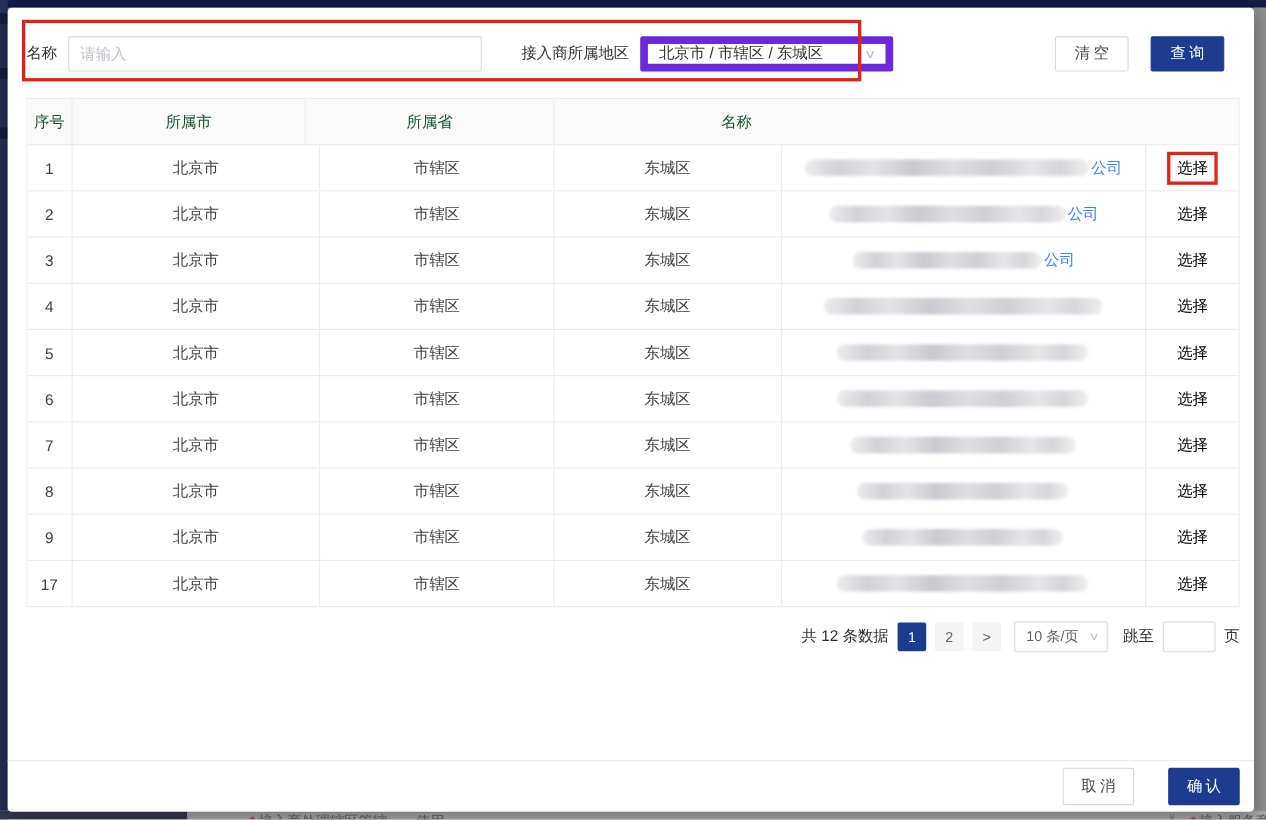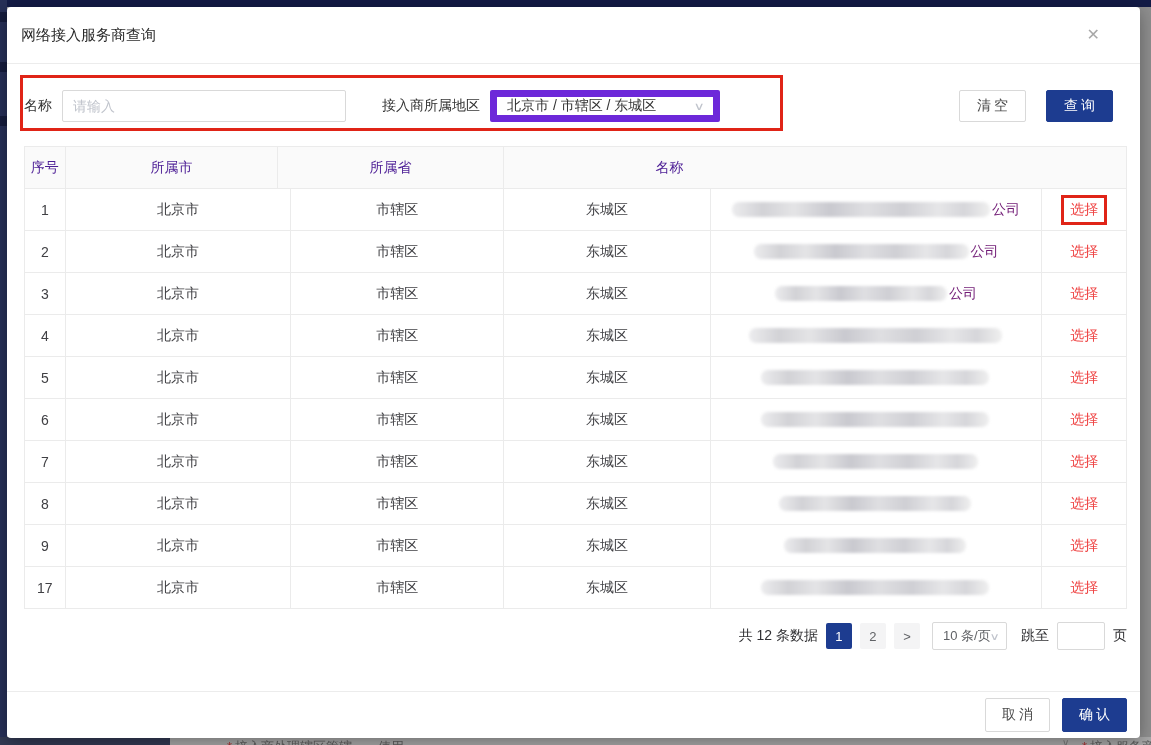--- a/index.html
+++ b/index.html
@@ -21,28 +21,28 @@
   
   .modal { position:absolute; left:7px; top:7px; width:1133px; height:731px;
            background:#fff; border-radius:4px; box-shadow:0 4px 18px rgba(0,0,0,.35);
            display:flex; flex-direction:column; }
   .modal-header { height:57px; padding:0 20px 0 14px; display:flex; align-items:center;
                   justify-content:space-between; border-bottom:1px solid #ececec; }
   .modal-title { font-size:15px; color:#2b2b2b; }
   .modal-close { font-size:16px; color:#a8a8a8; cursor:pointer; line-height:1; padding:4px; margin-right:16px; }
   .modal-body { flex:1; padding:26px 13px 0 17px; position:relative; }
   .modal-footer { height:47px; border-top:1px solid #ececec; display:flex; align-items:center;
-                  justify-content:flex-end; padding:0 13px; gap:12px; }
+                  justify-content:flex-end; padding:0 13px; gap:31px; }
 
   
   .filter-row { display:flex; align-items:center; position:relative; height:32px; margin-bottom:24px; }
   .anno-box-filters { position:absolute; left:-4px; top:-15px; width:763px; height:56px;
                       border:3px solid #e02417; pointer-events:none; z-index:5; }
   .f-label { font-size:14px; color:#333; margin-right:10px; white-space:nowrap; }
-  .f-input { width:284px; height:32px; border:1px solid #d9d9d9; border-radius:2px;
+  .f-input { width:376px; height:32px; border:1px solid #d9d9d9; border-radius:2px;
              padding:0 10px; font-size:14px; color:#333; outline:none;
              font-family:"Liberation Sans","DejaVu Sans",sans-serif; }
   .f-input::placeholder { color:#c0c4cc; }
   .f-label2 { margin-left:36px; }
   .f-select { width:230px; height:32px; border:7px solid #6d28d9; border-radius:2px;
               display:flex; align-items:center; justify-content:space-between;
               padding:0 10px; font-size:14px; color:#333; cursor:pointer; }
   .f-select .chev { color:#c0c4cc; font-size:11px; transform:scaleX(1.4); }
   .filter-spacer { flex:1; }
   .btn { height:32px; border-radius:2px; font-size:14px; letter-spacing:3px; cursor:pointer;
@@ -52,40 +52,40 @@
   .btn-primary { background:#1d3c90; border:1px solid #1d3c90; color:#fff; }
   .btn-search { margin-left:20px; margin-right:14px; }
 
   
   .table { width:1103px; border:1px solid #ebebeb; border-bottom:none; font-size:14px; }
   .tr { display:flex; border-bottom:1px solid #ebebeb; }
   .th-row { background:#fafafa; }
   .td, .th { display:flex; align-items:center; justify-content:center; height:41px;
              border-right:1px solid #ebebeb; text-align:center; }
   .td:last-child, .th:last-child { border-right:none; }
-  .th { color:#4c1d95; height:41px; }
+  .th { color:#14532d; height:41px; }
   .td { color:#404044; }
   .c0 { width:3.7%; }  .c1 { width:20.5%; } .c2 { width:19.3%; }
   .c3 { width:18.8%; } .c4 { width:30.1%; } .c5 { width:7.6%; }
   .blurbar { display:inline-block; height:15px; border-radius:7px; filter:blur(1.6px);
              background:linear-gradient(90deg,#ececee 0%,#d2d2d6 12%,#e4e4e6 24%,#c9c9cf 38%,
                          #dfdfe2 52%,#cfcfd4 66%,#e6e6e8 80%,#d6d6da 90%,#efefef 100%); }
-  .name-suffix { margin-left:2px; color:#701a75; }
-  .select-link { color:#ef4444; cursor:pointer; text-decoration:none; padding:3px 6px; position:relative; }
+  .name-suffix { margin-left:2px; color:#3b82f6; }
+  .select-link { color:#000000; cursor:pointer; text-decoration:none; padding:3px 6px; position:relative; }
   .select-link.annotated { outline:3px solid #e02417; outline-offset:0px; }
 
   
   .pagination { width:1103px; display:flex; align-items:center; justify-content:flex-end;
                 margin-top:13px; gap:8px; font-size:14px; color:#303033; }
   .pg-total { margin-right:0; }
   .pg-btn { min-width:26px; height:26px; border-radius:2px; display:flex; align-items:center;
             justify-content:center; background:#f4f4f5; color:#606266; cursor:pointer; font-size:13px; }
   .pg-btn.active { background:#1d3c90; color:#fff; }
   .pg-size { height:28px; border:1px solid #d9d9d9; border-radius:2px; background:#fff;
-             display:flex; align-items:center; padding:0 8px 0 10px;
+             display:flex; align-items:center; gap:10px; padding:0 8px 0 10px;
              color:#606266; font-size:13px; cursor:pointer; margin-left:4px; }
   .pg-size .chev { color:#c0c4cc; font-size:10px; transform:scaleX(1.4); }
   .pg-jump-label { margin-left:6px; }
   .pg-jump-input { width:48px; height:28px; border:1px solid #d9d9d9; border-radius:2px; outline:none;
                    text-align:center; font-size:13px; font-family:"Liberation Sans",sans-serif; }
 
   .ftr-btn { height:34px; border-radius:2px; font-size:14px; letter-spacing:3px; cursor:pointer;
              display:inline-flex; align-items:center; justify-content:center; padding:0 13px 0 16px;
              font-family:"Liberation Sans","DejaVu Sans",sans-serif; }
 </style>
@@ -101,24 +101,20 @@
 <div class="bg-right"></div>
 <div class="bg-bottom">
   <div class="bg-bottom-dark"></div>
   <span class="bg-strip-text" style="left:227px"><i class="req">*</i><span>接入商处理辖区管辖</span><span class="gap2">使用</span></span>
   <span class="bg-chev">∨</span>
   <span class="bg-strip-text" style="left:1082px"><i class="req">*</i><span>接入服务商处理辖区</span></span>
 </div>
 
 <div class="modal">
 
-  <div class="modal-header">
-    <span class="modal-title">网络接入服务商查询</span>
-    <span class="modal-close">✕</span>
-  </div>
 
   <div class="modal-body">
 
     <div class="filter-row">
       <div class="anno-box-filters"></div>
       <span class="f-label">名称</span>
       <input class="f-input" value="" placeholder="请输入" style="">
       <span class="f-label f-label2">接入商所属地区</span>
       <div class="f-select">
         <span>北京市 / 市辖区 / 东城区</span>

